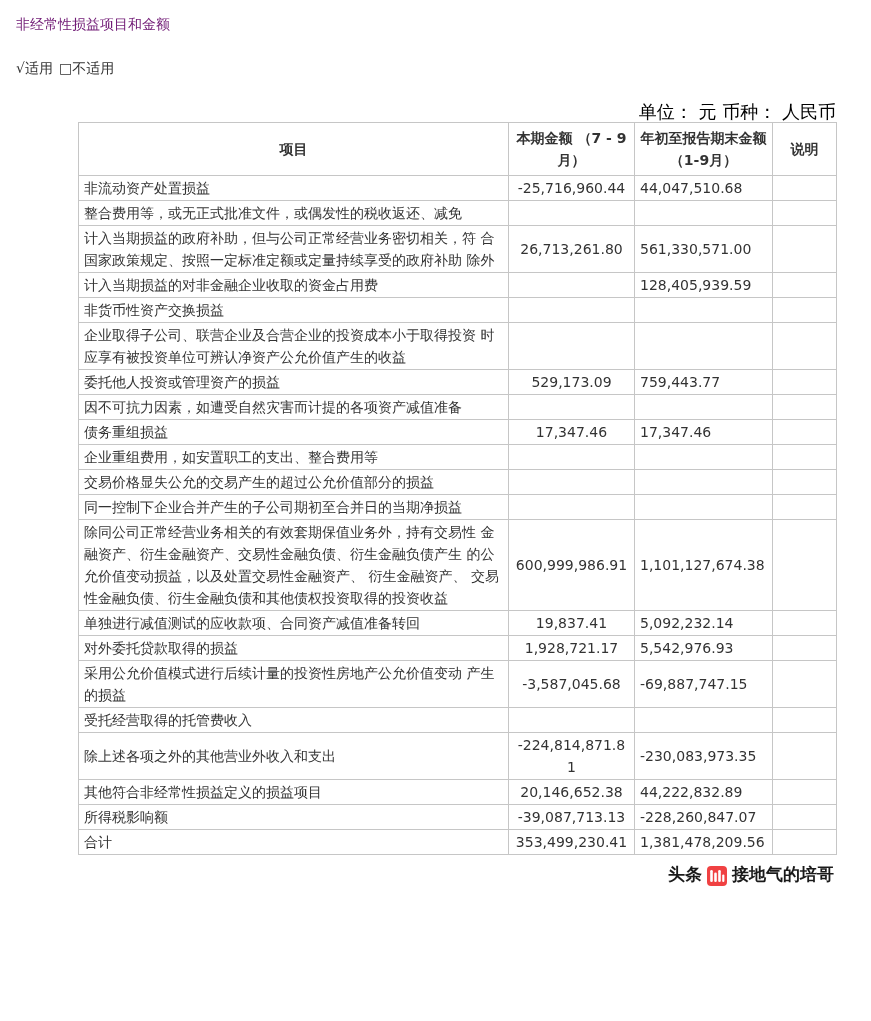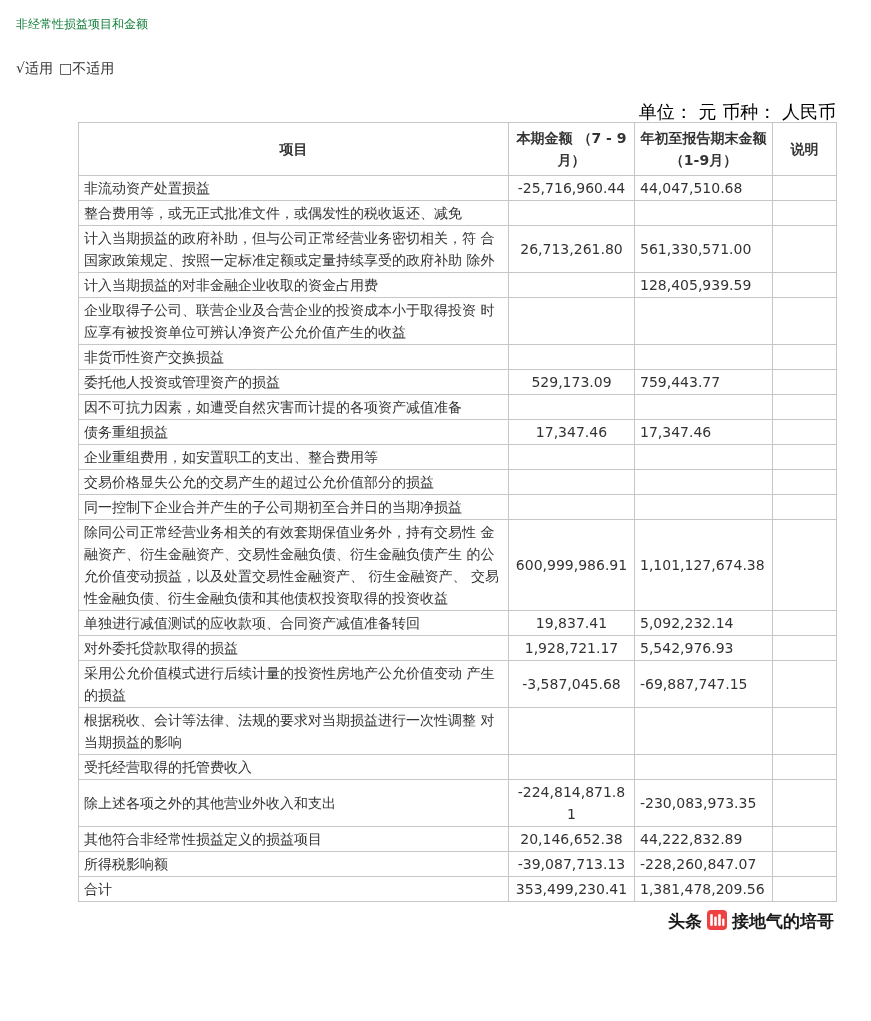--- a/index.html
+++ b/index.html
@@ -11,23 +11,23 @@
   }
   .page {
     width: 871px;
     height: 1021px;
     box-sizing: border-box;
     padding: 14px 35px 0 16px;
     background: #ffffff;
     overflow: hidden;
   }
   .doc-title {
-    font-size: 12px;
+    font-size: 14px;
     line-height: 20px;
-    color: #15803d;
+    color: #701a75;
   }
   .applicability {
     font-size: 14px;
     line-height: 20px;
     margin-top: 24px;
     color: #333333;
   }
   .applicability .gap { display: inline-block; width: 6px; }
   .unit-line {
     font-size: 18px;
@@ -66,21 +66,21 @@
   td.col-ytd     { text-align: left; }
   td.col-note    { text-align: left; }
   .watermark {
     margin-top: 8px;
     text-align: right;
     font-size: 17px;
     font-weight: bold;
     color: #1a1a1a;
     display: flex;
     justify-content: flex-end;
-    align-items: flex-start;
+    align-items: flex-end;
     gap: 5px;
     padding-right: 2px;
   }
   .wm-logo {
     display: inline-flex;
     width: 20px;
     height: 20px;
   }
 </style>
 </head>
@@ -130,27 +130,27 @@
           <td class="col-ytd">561,330,571.00</td>
           <td class="col-note"></td>
         </tr>
         <tr>
           <td class="col-item">计入当期损益的对非金融企业收取的资金占用费</td>
           <td class="col-current"></td>
           <td class="col-ytd">128,405,939.59</td>
           <td class="col-note"></td>
         </tr>
         <tr>
+          <td class="col-item">非货币性资产交换损益</td>
+          <td class="col-current"></td>
+          <td class="col-ytd"></td>
+          <td class="col-note"></td>
+        </tr>
+        <tr>
           <td class="col-item">企业取得子公司、联营企业及合营企业的投资成本小于取得投资 时应享有被投资单位可辨认净资产公允价值产生的收益</td>
-          <td class="col-current"></td>
-          <td class="col-ytd"></td>
-          <td class="col-note"></td>
-        </tr>
-        <tr>
-          <td class="col-item">非货币性资产交换损益</td>
           <td class="col-current"></td>
           <td class="col-ytd"></td>
           <td class="col-note"></td>
         </tr>
         <tr>
           <td class="col-item">委托他人投资或管理资产的损益</td>
           <td class="col-current">529,173.09</td>
           <td class="col-ytd">759,443.77</td>
           <td class="col-note"></td>
         </tr>
@@ -199,26 +199,20 @@
         <tr>
           <td class="col-item">对外委托贷款取得的损益</td>
           <td class="col-current">1,928,721.17</td>
           <td class="col-ytd">5,542,976.93</td>
           <td class="col-note"></td>
         </tr>
         <tr>
           <td class="col-item">采用公允价值模式进行后续计量的投资性房地产公允价值变动 产生的损益</td>
           <td class="col-current">-3,587,045.68</td>
           <td class="col-ytd">-69,887,747.15</td>
-          <td class="col-note"></td>
-        </tr>
-        <tr>
-          <td class="col-item">根据税收、会计等法律、法规的要求对当期损益进行一次性调整 对当期损益的影响</td>
-          <td class="col-current"></td>
-          <td class="col-ytd"></td>
           <td class="col-note"></td>
         </tr>
         <tr>
           <td class="col-item">受托经营取得的托管费收入</td>
           <td class="col-current"></td>
           <td class="col-ytd"></td>
           <td class="col-note"></td>
         </tr>
         <tr>
           <td class="col-item">除上述各项之外的其他营业外收入和支出</td>

